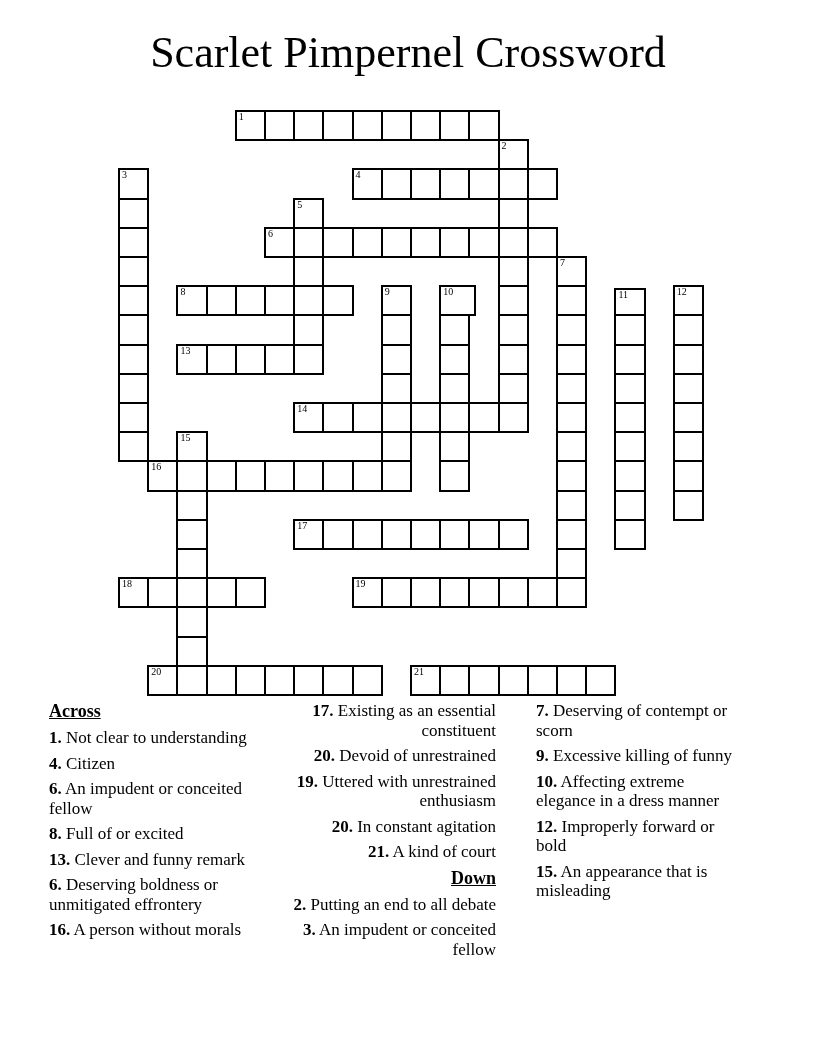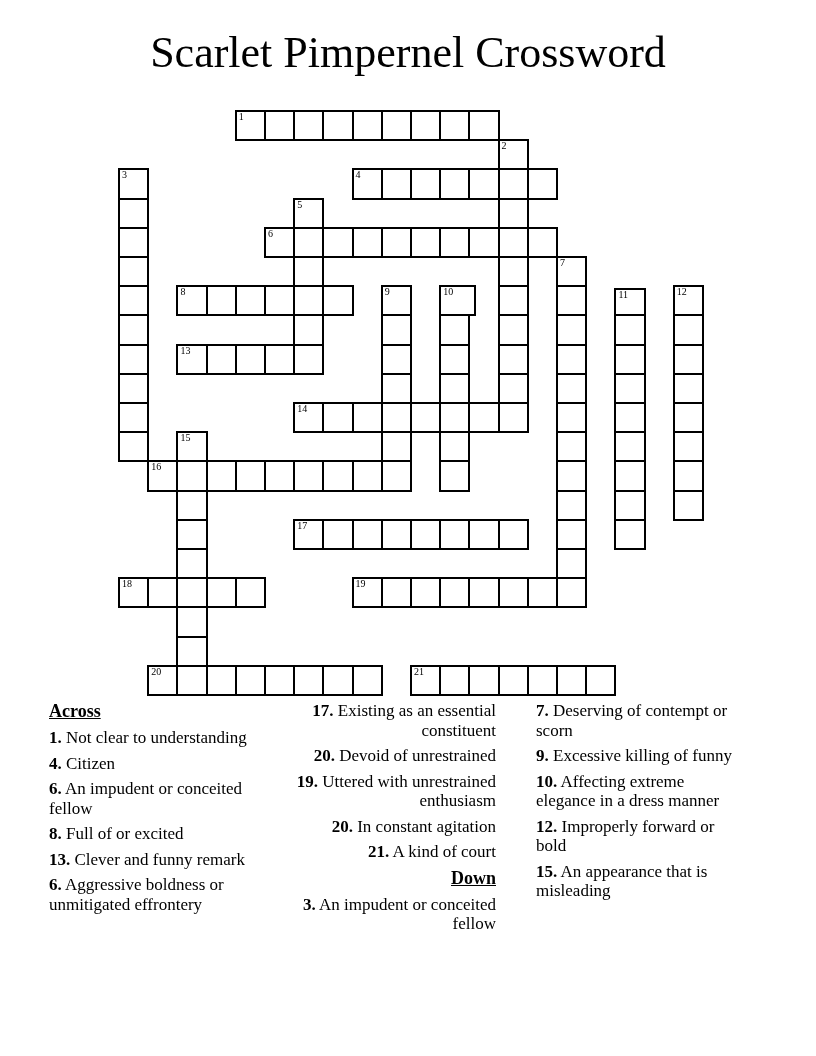--- a/index.html
+++ b/index.html
@@ -283,29 +283,31 @@
   </div>
 
 <div class="clues" id="clues">
     <div class="clue-col c0">
       <p class="clue-header">Across</p>
       <p class="clue"><b>1.</b> <span> Not clear to understanding</span></p>
       <p class="clue"><b>4.</b> <span> Citizen</span></p>
       <p class="clue"><b>6.</b> <span> An impudent or conceited fellow</span></p>
       <p class="clue"><b>8.</b> <span> Full of or excited</span></p>
       <p class="clue"><b>13.</b> <span> Clever and funny remark</span></p>
-      <p class="clue"><b>6.</b> <span> Aggressive boldness or unmitigated effrontery</span></p>
+      <p class="clue"><b>6.</b> <span> Deserving boldness or unmitigated effrontery</span></p>
+      <p class="clue"><b>16.</b> <span> A person without morals</span></p>
     </div>
     <div class="clue-col c1">
       <p class="clue"><b>17.</b> <span> Existing as an essential constituent</span></p>
       <p class="clue"><b>20.</b> <span> Devoid of unrestrained</span></p>
       <p class="clue"><b>19.</b> <span> Uttered with unrestrained enthusiasm</span></p>
       <p class="clue"><b>20.</b> <span> In constant agitation</span></p>
       <p class="clue"><b>21.</b> <span> A kind of court</span></p>
       <p class="clue-header">Down</p>
+      <p class="clue"><b>2.</b> <span> Putting an end to all debate</span></p>
       <p class="clue"><b>3.</b> <span> An impudent or conceited fellow</span></p>
     </div>
     <div class="clue-col c2">
       <p class="clue"><b>7.</b> <span> Deserving of contempt or scorn</span></p>
       <p class="clue"><b>9.</b> <span> Excessive killing of funny</span></p>
       <p class="clue"><b>10.</b> <span> Affecting extreme elegance in a dress manner</span></p>
       <p class="clue"><b>12.</b> <span> Improperly forward or bold</span></p>
       <p class="clue"><b>15.</b> <span> An appearance that is misleading</span></p>
     </div>
   </div>

